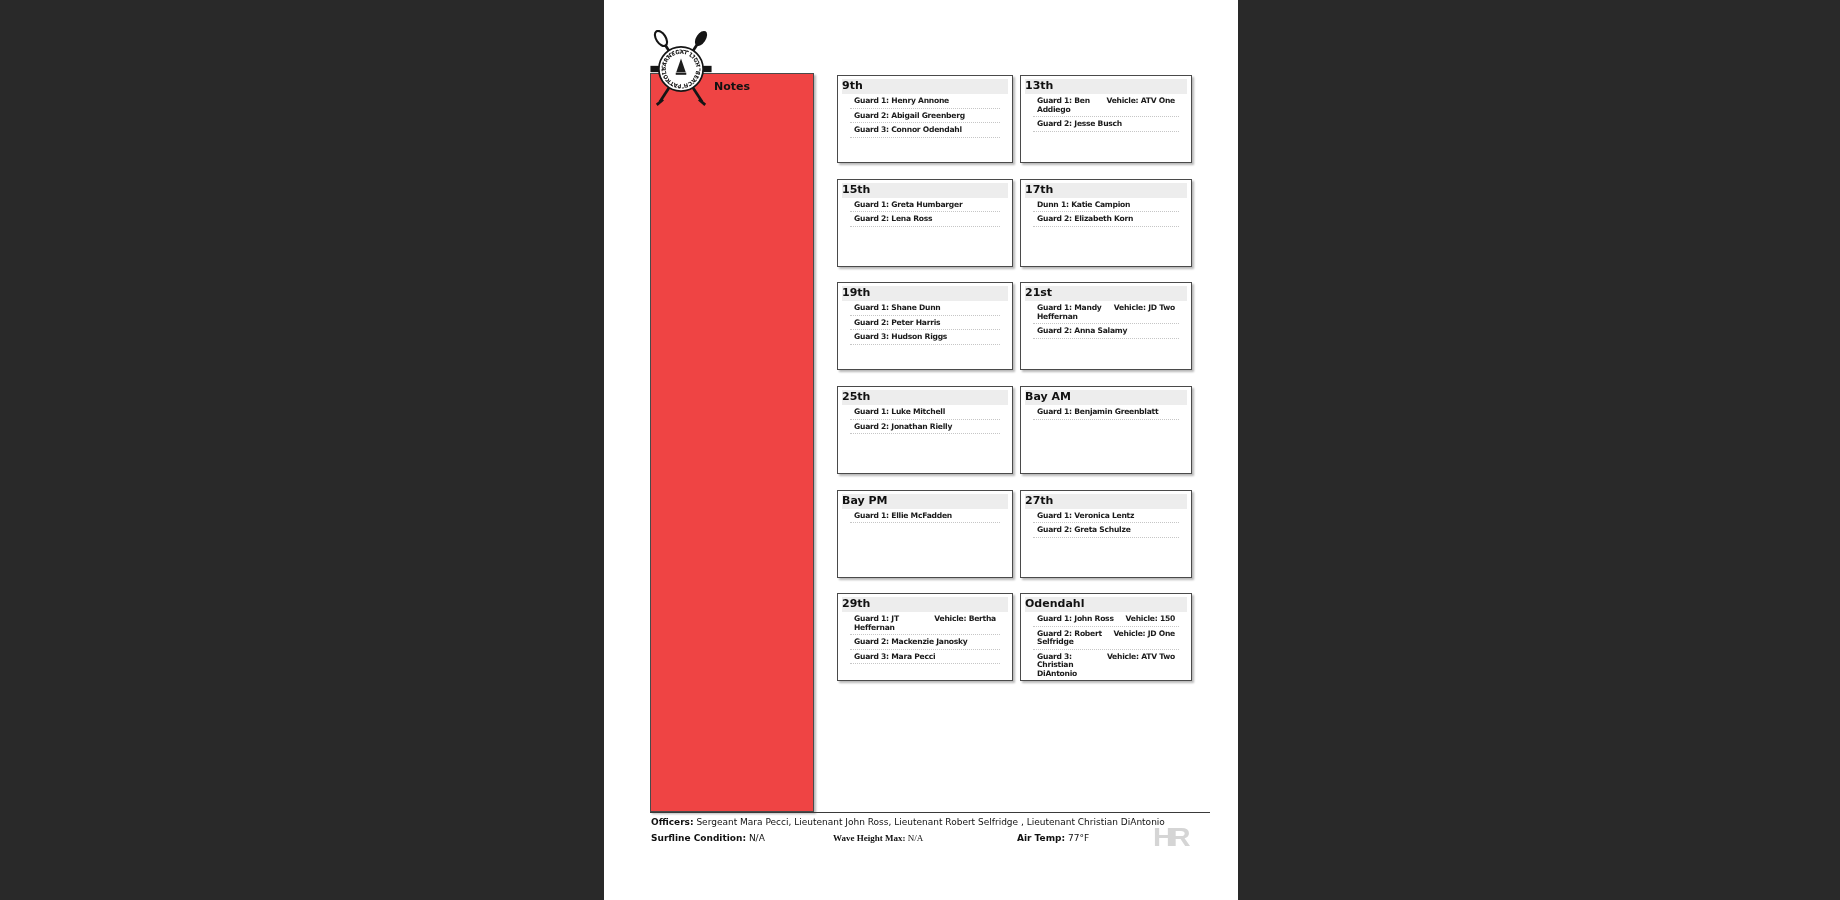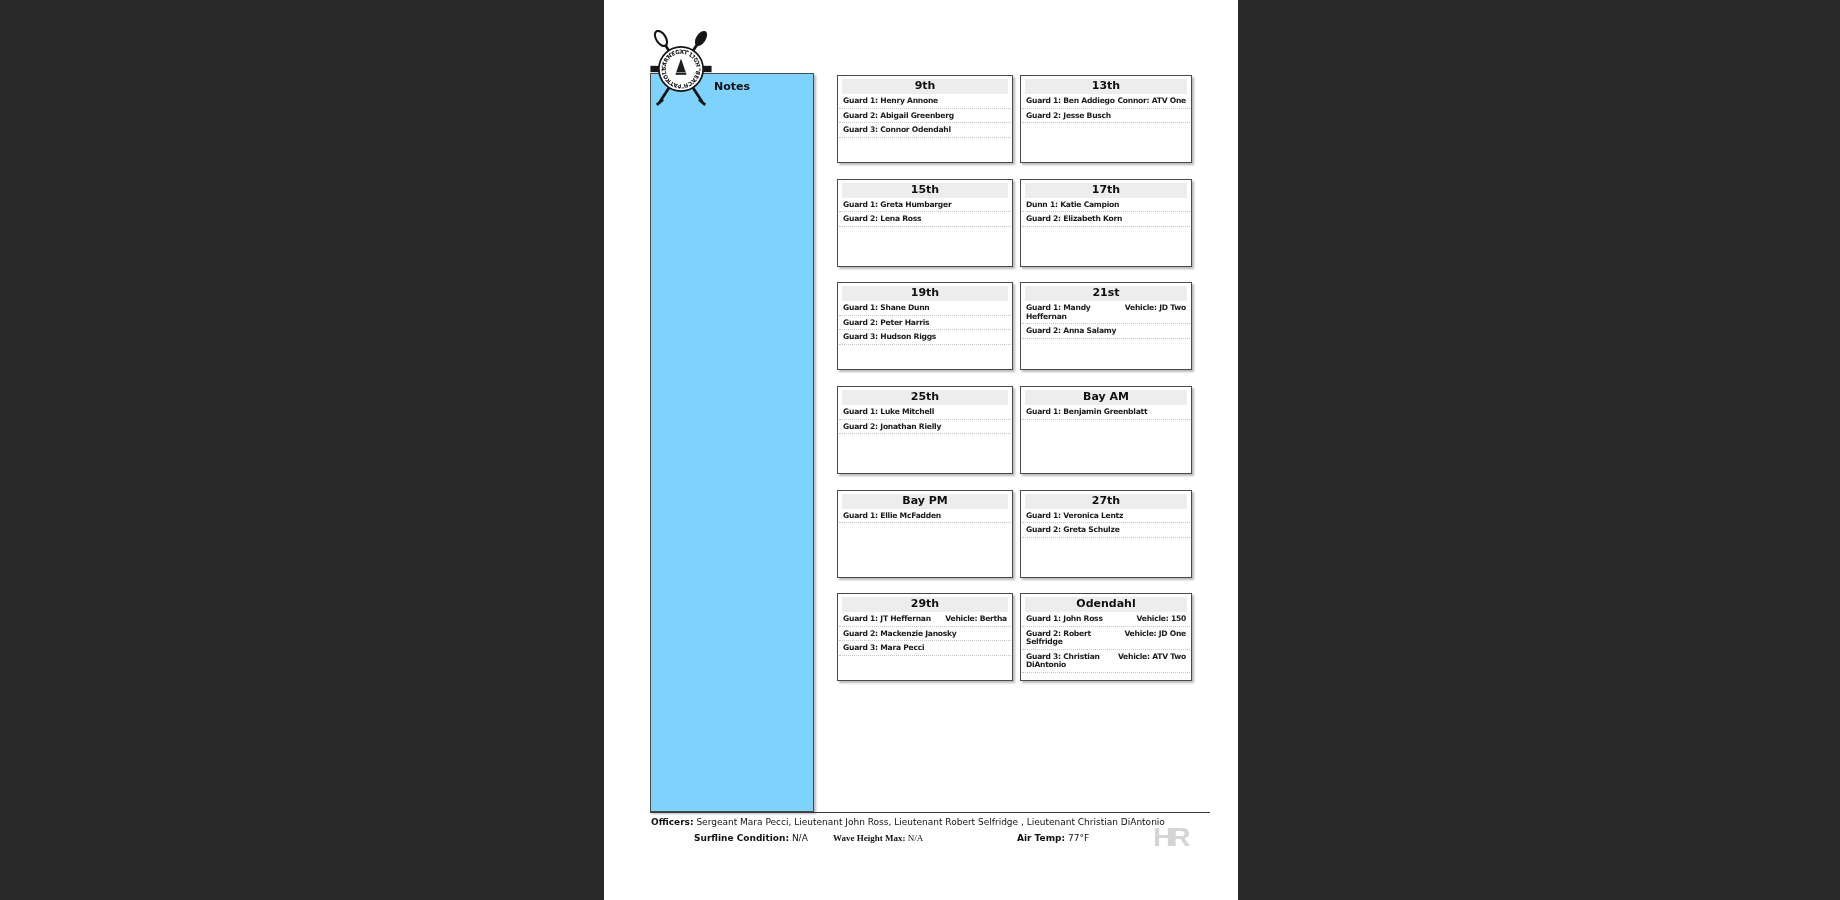--- a/index.html
+++ b/index.html
@@ -18,41 +18,41 @@
     text-align:center;font-size:15.5px;font-weight:bold;color:#111;
     letter-spacing:0;
   }
   .logo{
     position:absolute;left:44px;top:30px;width:66px;height:78px;z-index:5;
   }
   .notes-box{
     position:absolute;left:46px;top:73px;width:164px;height:739px;
     border:1px solid #4a4a4a;box-sizing:border-box;
     box-shadow:2px 2px 2px rgba(0,0,0,0.28);
-    background:#7dd3fc;
+    background:#ef4444;
   }
   .notes-label{
     margin-top:6px;text-align:center;font-size:11px;font-weight:bold;color:#111;
   }
   .stations-grid{
     position:absolute;left:233px;top:75px;width:355px;
     display:grid;grid-template-columns:176px 172px;
     column-gap:7px;row-gap:15.7px;
   }
   .station{
     height:88px;box-sizing:border-box;border:1px solid #4a4a4a;background:#fff;
     box-shadow:2px 2px 2px rgba(0,0,0,0.28);
     overflow:hidden;
   }
   .station-header{
     margin:3px 4px 0 4px;background:#ededed;
-    text-align:center;font-size:11px;font-weight:bold;color:#111;
+    text-align:left;font-size:11px;font-weight:bold;color:#111;
     padding:1px 0 2px 0;line-height:12px;
   }
-  .station-guards{margin:0 1px;}
+  .station-guards{margin:0 12px;}
   .guard-row{
     display:flex;justify-content:space-between;align-items:flex-start;
     padding:3px 4px 2px 4px;
     border-bottom:1px dotted #c6c6c6;
     font-size:7.6px;font-weight:700;color:#1a1a1a;letter-spacing:-0.25px;
     line-height:8.5px;
   }
   .guard-name{flex:1 1 auto;}
   .guard-row.has-vehicle .guard-name{max-width:56%;}
   .guard-vehicle{white-space:nowrap;margin-left:auto;text-align:right;}
@@ -60,21 +60,21 @@
     position:absolute;left:46px;top:812px;width:560px;height:0;
     border-top:1.5px solid #3a3a3a;
   }
   .officers-line{
     position:absolute;left:47px;top:817px;width:560px;
     font-size:9px;color:#111;line-height:11px;
   }
   .officers-line b{font-weight:bold;}
   .conditions-row{position:absolute;left:0;top:833px;width:634px;height:14px;font-size:9px;color:#111;}
   .cond-item{position:absolute;top:0;white-space:nowrap;}
-  .cond-surfline{left:47px;margin-left:43px;}
+  .cond-surfline{left:47px;}
   .cond-wave{left:229px;font-family:Liberation Serif, serif;}
   .cond-air{left:413px;}
   .cond-item b{font-weight:bold;}
   .watermark{
     position:absolute;left:549px;top:824px;
     font-size:26px;font-weight:700;color:#d5d5d5;
     letter-spacing:-4px;line-height:26px;
     transform:scaleX(1.12);transform-origin:left top;
     font-family:"Liberation Sans",sans-serif;
   }
@@ -133,21 +133,21 @@
   </div>
 </div>
   </div>
 
 
   <div class="station">
     <div class="station-header">13th</div>
     <div class="station-guards">
   <div class="guard-row has-vehicle">
     <span class="guard-name">Guard 1: Ben Addiego</span>
-    <span class="guard-vehicle">Connor: ATV One</span>
+    <span class="guard-vehicle">Vehicle: ATV One</span>
   </div>
 
   <div class="guard-row">
     <span class="guard-name">Guard 2: Jesse Busch</span>
 
   </div>
 </div>
   </div>
 
   <div class="station">

